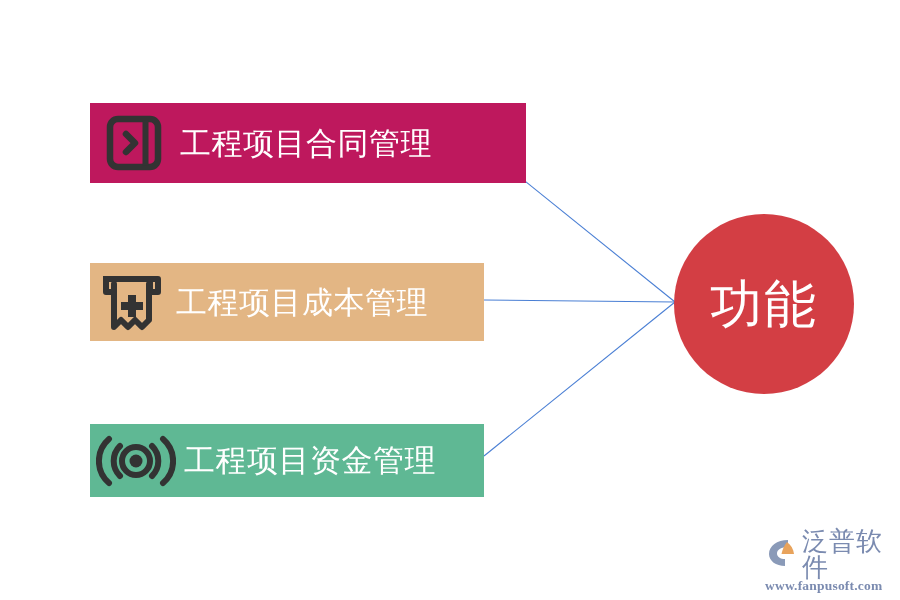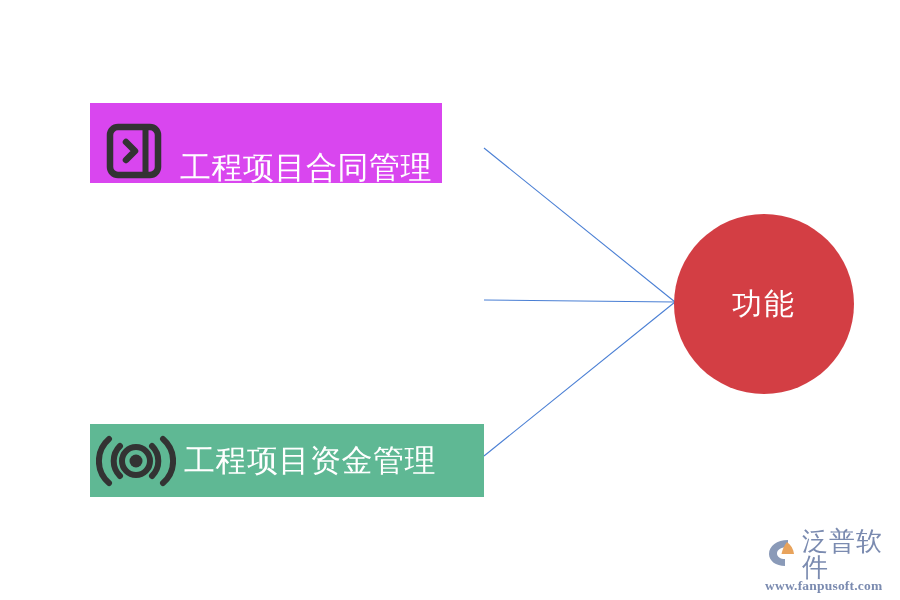--- a/index.html
+++ b/index.html
@@ -46,25 +46,24 @@
     color: #ffffff;
     font-size: 31px;
     line-height: 1;
     letter-spacing: 0.5px;
     white-space: nowrap;
   }
 
   #bar-contract {
     left: 90px;
     top: 103px;
-    width: 352px;
+    width: 436px;
     height: 80px;
-    background: #d946ef;
+    background: #be185d;
     padding-left: 12px;
-    align-items: flex-end;
   }
   #bar-contract .feature-label { margin-left: 14px; }
 
   #bar-cost {
     left: 90px;
     top: 263px;
     width: 394px;
     height: 78px;
     background: #e3b684;
     padding-left: 10px;
@@ -89,21 +88,21 @@
     width: 180px;
     height: 180px;
     border-radius: 50%;
     background: #d33e44;
     display: flex;
     align-items: center;
     justify-content: center;
   }
   #hub .hub-label {
     color: #ffffff;
-    font-size: 30px;
+    font-size: 52px;
     letter-spacing: 2px;
     line-height: 1;
   }
 
   
   #brand {
     position: absolute;
     left: 764px;
     top: 536px;
     width: 132px;
@@ -150,20 +149,31 @@
     <span class="feature-icon">
       <svg width="64" height="64" viewBox="0 0 64 64">
         <rect x="8" y="8" width="48" height="48" rx="8" ry="8" fill="none" stroke="#333333" stroke-width="6.5"></rect>
         <line x1="43.5" y1="9.5" x2="43.5" y2="54.5" stroke="#333333" stroke-width="6"></line>
         <polyline points="24,23 33,32 24,41" fill="none" stroke="#333333" stroke-width="6.5" stroke-linecap="round" stroke-linejoin="round"></polyline>
       </svg>
     </span>
     <span class="feature-label">工程项目合同管理</span>
   </div>
 
+  <div class="feature-bar" id="bar-cost">
+    <span class="feature-icon">
+      <svg width="64" height="64" viewBox="0 0 64 64">
+        <path d="M6 9 H58 V22 H50 V9" fill="none" stroke="#333333" stroke-width="6" stroke-linejoin="round" stroke-linecap="square"></path>
+        <path d="M6 9 V22 H14" fill="none" stroke="#333333" stroke-width="6" stroke-linejoin="round" stroke-linecap="square"></path>
+        <path d="M14 14 V57 L21 50 L28 57 L35 50 L42 57 L49 50 V14" fill="none" stroke="#333333" stroke-width="6" stroke-linejoin="round" stroke-linecap="round"></path>
+        <path d="M28 25 H36 V32 H43 V40 H36 V47 H28 V40 H21 V32 H28 Z" fill="#333333"></path>
+      </svg>
+    </span>
+    <span class="feature-label">工程项目成本管理</span>
+  </div>
 
   <div class="feature-bar" id="bar-fund">
     <span class="feature-icon">
       <svg width="80" height="60" viewBox="0 0 80 60">
         <circle cx="40" cy="30" r="6.5" fill="#333333"></circle>
         <circle cx="40" cy="30" r="14" fill="none" stroke="#333333" stroke-width="6"></circle>
         <path d="M24 15 A21 21 0 0 0 24 45" fill="none" stroke="#333333" stroke-width="6" stroke-linecap="round"></path>
         <path d="M56 15 A21 21 0 0 1 56 45" fill="none" stroke="#333333" stroke-width="6" stroke-linecap="round"></path>
         <path d="M13 8 A29 29 0 0 0 13 52" fill="none" stroke="#333333" stroke-width="6" stroke-linecap="round"></path>
         <path d="M67 8 A29 29 0 0 1 67 52" fill="none" stroke="#333333" stroke-width="6" stroke-linecap="round"></path>

